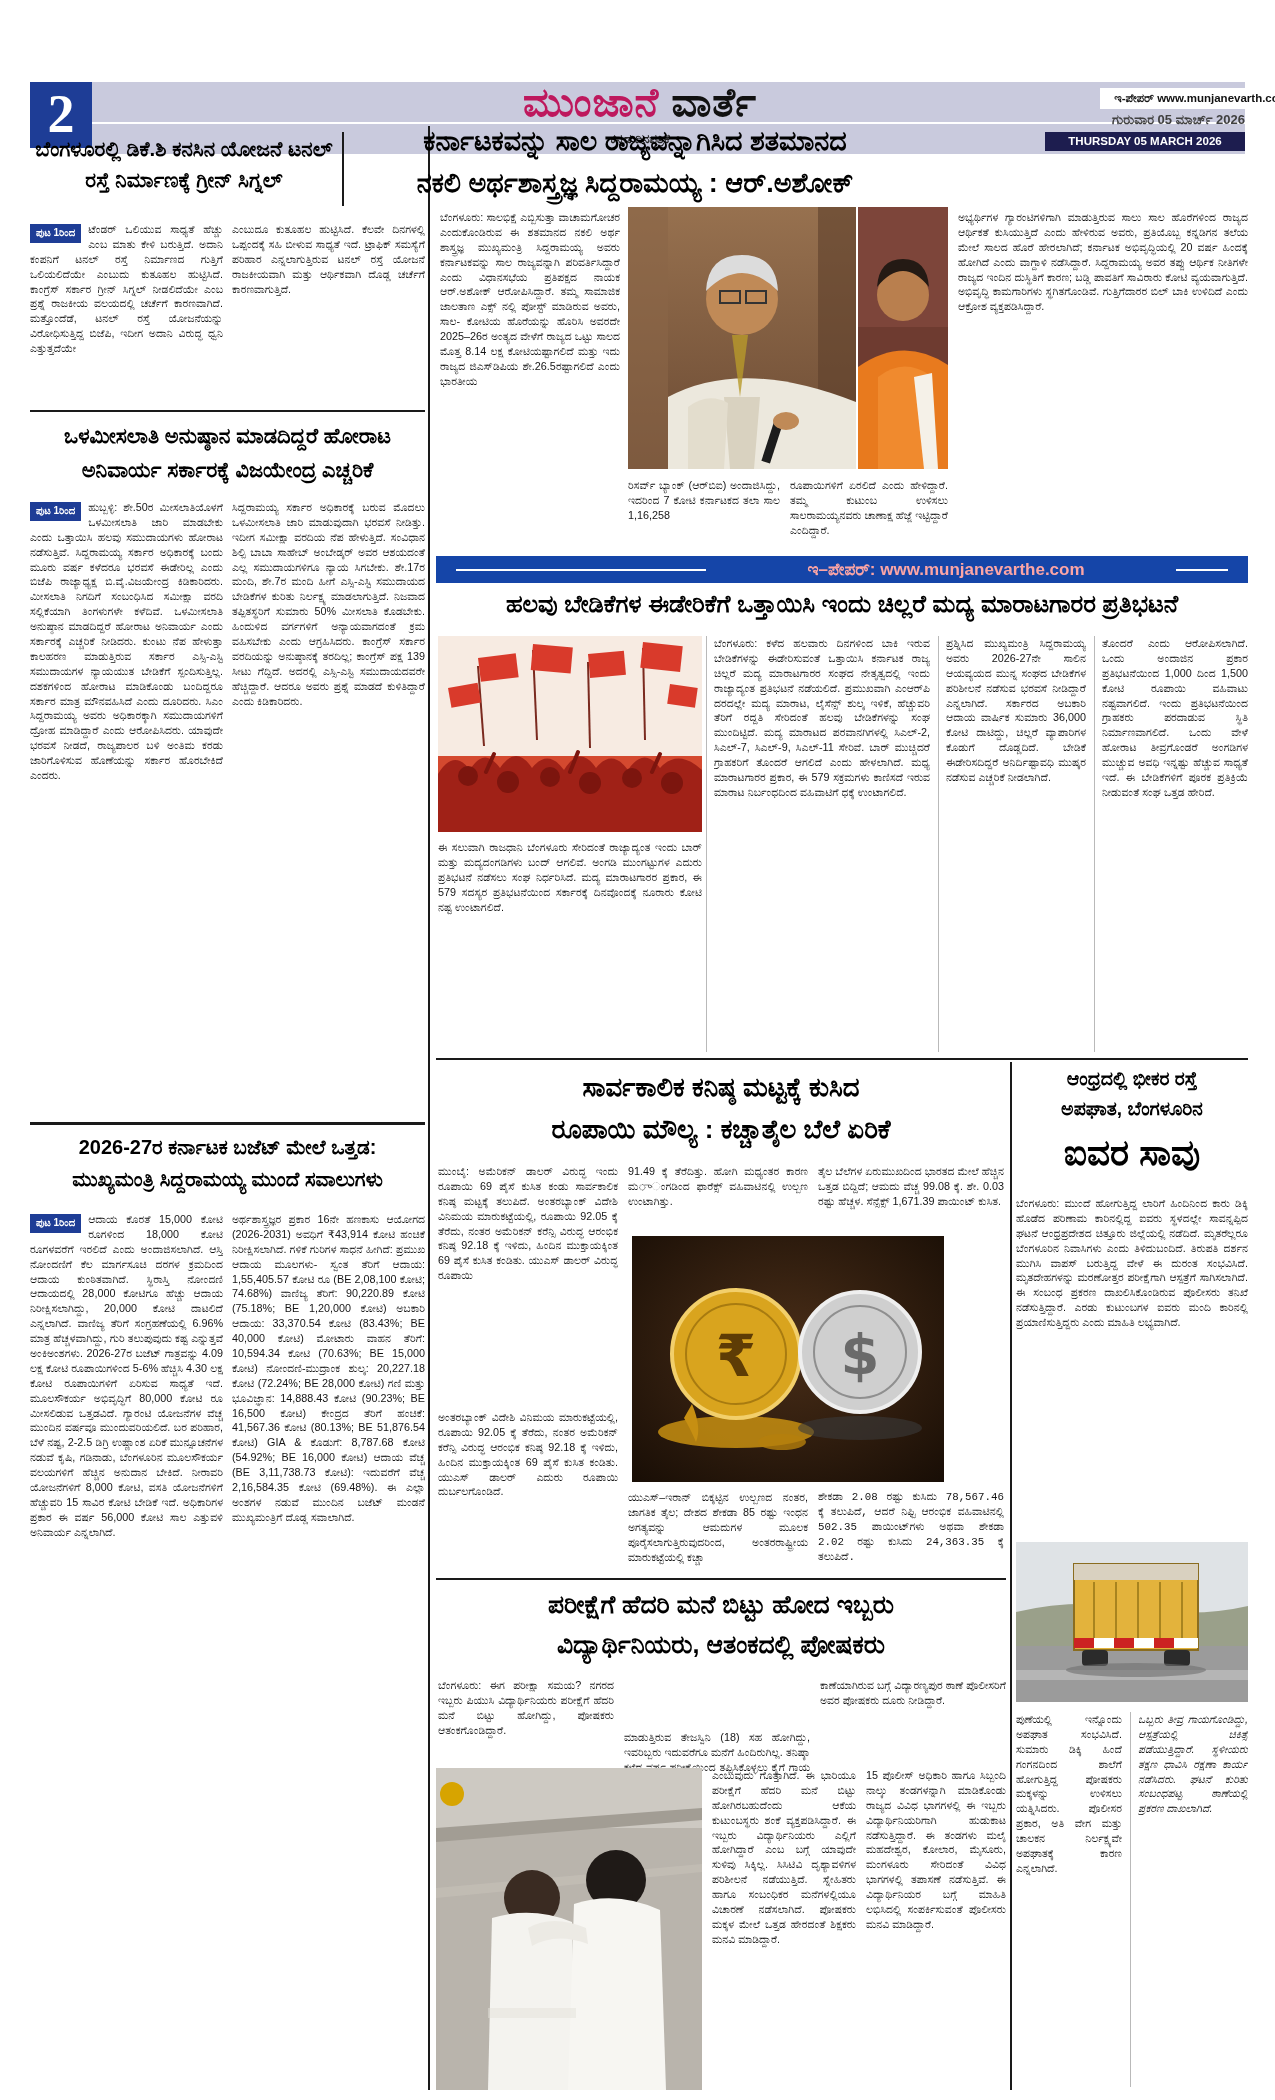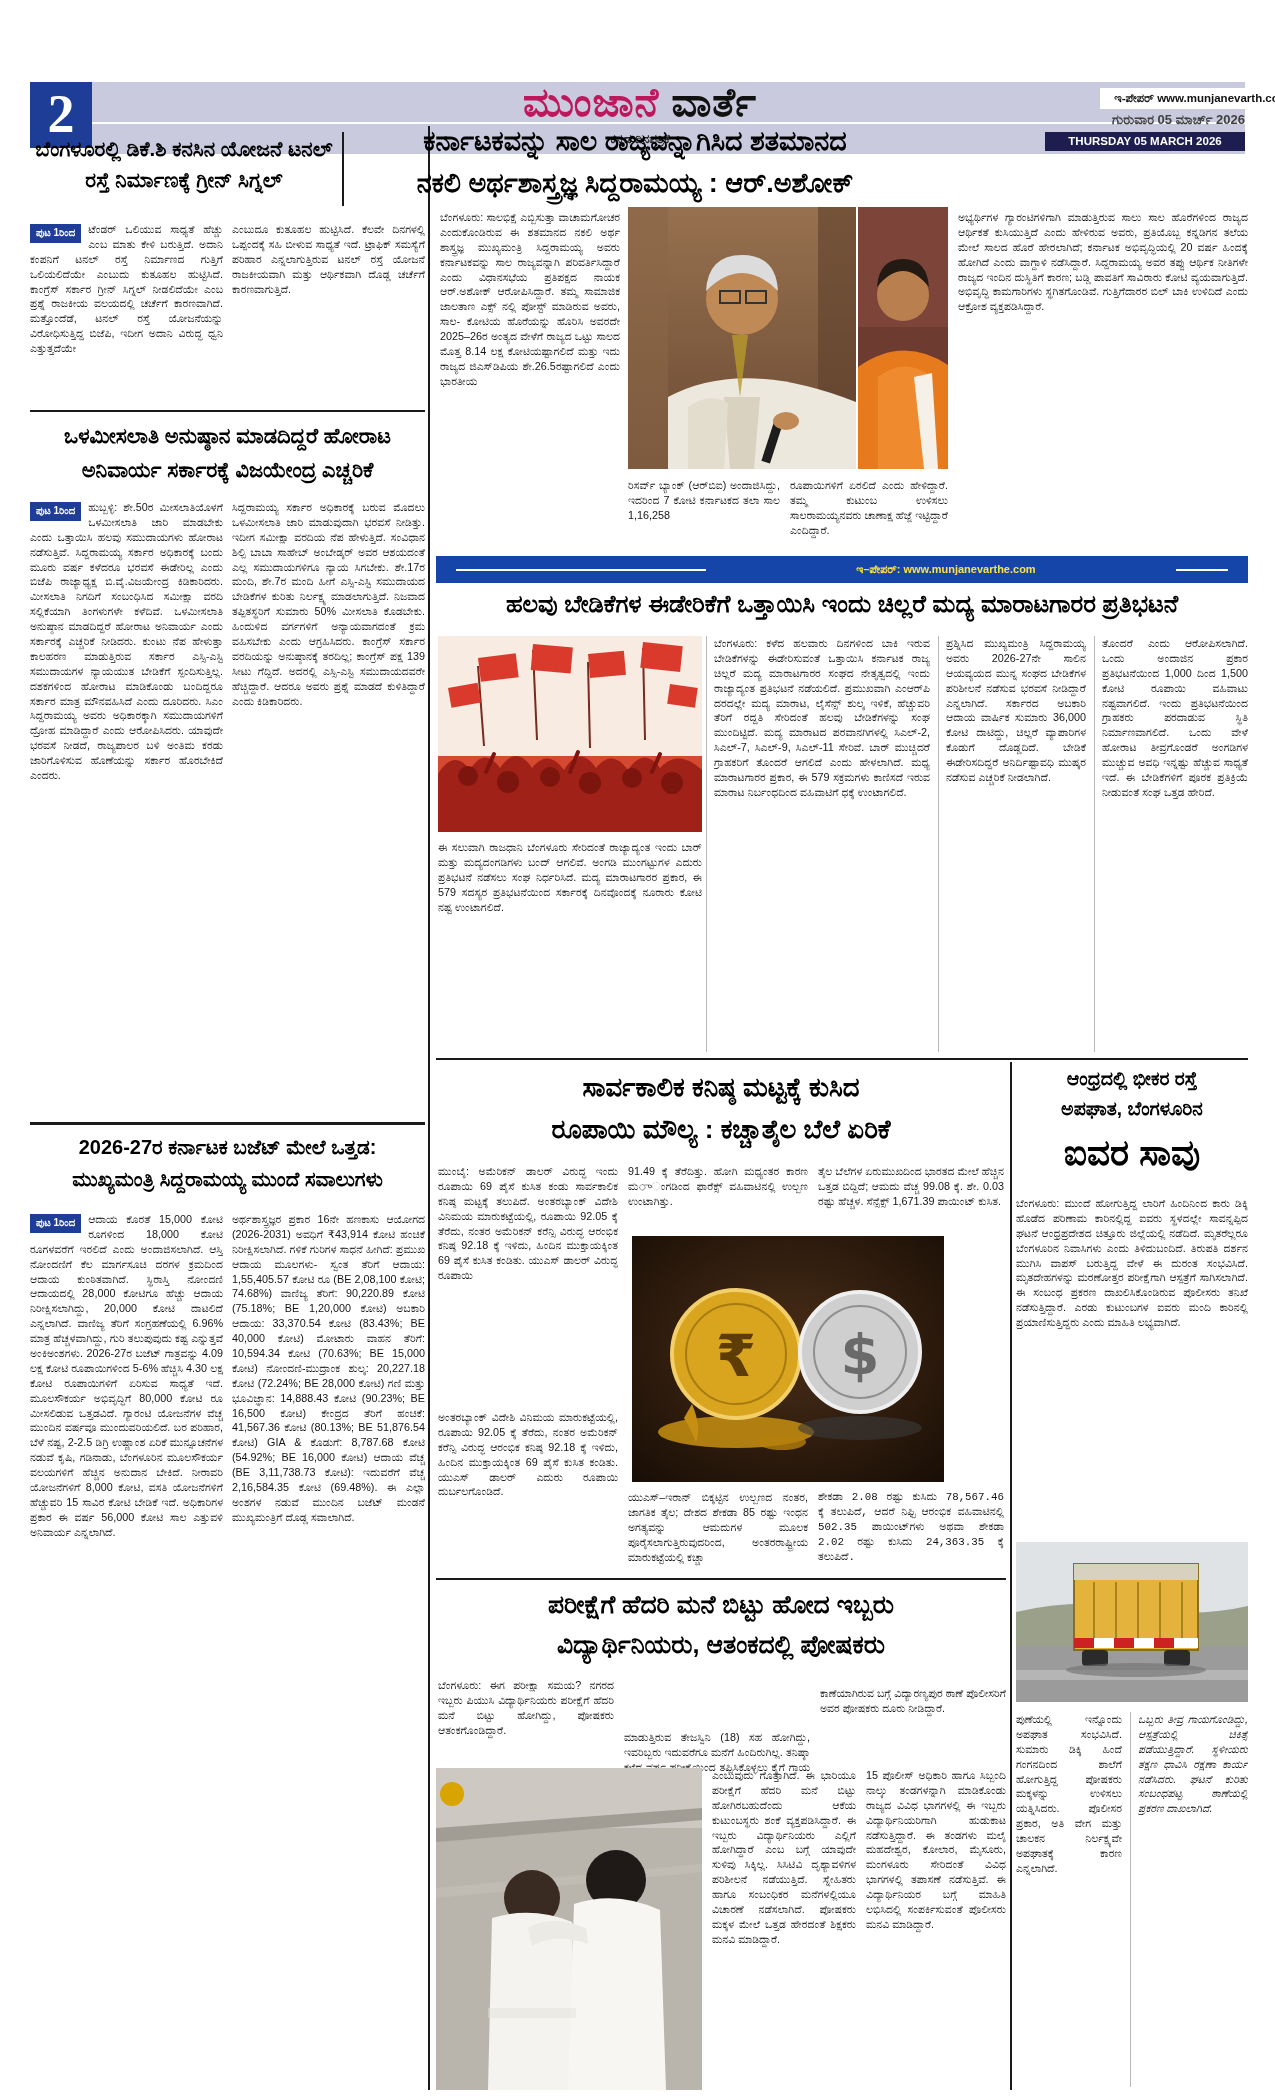--- a/index.html
+++ b/index.html
@@ -98,22 +98,22 @@
       <path d="M56 170 L66 262 L80 262 L74 166 Z" fill="#f5f1e8"></path>
     </svg>
   </div>
   <div class="abs j" style="left:628px;top:478px;width:152px;height:66px;">ರಿಸರ್ವ್ ಬ್ಯಾಂಕ್ (ಆರ್‌ಬಿಐ) ಅಂದಾಜಿಸಿದ್ದು, ಇದರಿಂದ 7 ಕೋಟಿ ಕರ್ನಾಟಕದ ತಲಾ ಸಾಲ 1,16,258</div>
   <div class="abs j" style="left:790px;top:478px;width:158px;height:66px;">ರೂಪಾಯಿಗಳಿಗೆ ಏರಲಿದೆ ಎಂದು ಹೇಳಿದ್ದಾರೆ. ತಮ್ಮ ಕುಟುಂಬ ಉಳಿಸಲು ಸಾಲರಾಮಯ್ಯನವರು ಚಾಣಾಕ್ಷ ಹೆಜ್ಜೆ ಇಟ್ಟಿದ್ದಾರೆ ಎಂದಿದ್ದಾರೆ.</div>
   <div class="abs j" style="left:958px;top:210px;width:290px;height:336px;">ಅಭ್ಯರ್ಥಿಗಳ ಗ್ಯಾರಂಟಿಗಳಿಗಾಗಿ ಮಾಡುತ್ತಿರುವ ಸಾಲು ಸಾಲ ಹೊರೆಗಳಿಂದ ರಾಜ್ಯದ ಆರ್ಥಿಕತೆ ಕುಸಿಯುತ್ತಿದೆ ಎಂದು ಹೇಳಿರುವ ಅವರು, ಪ್ರತಿಯೊಬ್ಬ ಕನ್ನಡಿಗನ ತಲೆಯ ಮೇಲೆ ಸಾಲದ ಹೊರೆ ಹೇರಲಾಗಿದೆ; ಕರ್ನಾಟಕ ಅಭಿವೃದ್ಧಿಯಲ್ಲಿ 20 ವರ್ಷ ಹಿಂದಕ್ಕೆ ಹೋಗಿದೆ ಎಂದು ವಾಗ್ದಾಳಿ ನಡೆಸಿದ್ದಾರೆ. ಸಿದ್ದರಾಮಯ್ಯ ಅವರ ತಪ್ಪು ಆರ್ಥಿಕ ನೀತಿಗಳೇ ರಾಜ್ಯದ ಇಂದಿನ ದುಸ್ಥಿತಿಗೆ ಕಾರಣ; ಬಡ್ಡಿ ಪಾವತಿಗೆ ಸಾವಿರಾರು ಕೋಟಿ ವ್ಯಯವಾಗುತ್ತಿದೆ. ಅಭಿವೃದ್ಧಿ ಕಾಮಗಾರಿಗಳು ಸ್ಥಗಿತಗೊಂಡಿವೆ. ಗುತ್ತಿಗೆದಾರರ ಬಿಲ್ ಬಾಕಿ ಉಳಿದಿದೆ ಎಂದು ಆಕ್ರೋಶ ವ್ಯಕ್ತಪಡಿಸಿದ್ದಾರೆ.</div>
 
   <div class="abs" style="left:436px;top:556px;width:812px;height:27px;background:#1545a8;">
     <div class="abs" style="left:20px;top:13px;width:250px;height:2px;background:#fff;"></div>
     <div class="abs" style="left:740px;top:13px;width:52px;height:2px;background:#fff;"></div>
-    <a class="abs" style="left:290px;top:0;width:440px;height:27px;line-height:27px;text-align:center;color:#fde047;
-              font-size:11px;font-weight:700;text-decoration:none;">ಇ–ಪೇಪರ್: www.munjanevarthe.com</a>
+    <a class="abs" style="left:290px;top:0;width:440px;height:27px;line-height:27px;text-align:center;color:#fca5a5;
+              font-size:17px;font-weight:700;text-decoration:none;">ಇ–ಪೇಪರ್: www.munjanevarthe.com</a>
   </div>
 
   <div class="abs hl center" style="left:436px;top:590px;width:812px;font-size:24px;">ಹಲವು ಬೇಡಿಕೆಗಳ ಈಡೇರಿಕೆಗೆ ಒತ್ತಾಯಿಸಿ ಇಂದು ಚಿಲ್ಲರೆ ಮದ್ಯ ಮಾರಾಟಗಾರರ ಪ್ರತಿಭಟನೆ</div>
 
   <div class="abs" style="left:438px;top:636px;width:264px;height:196px;overflow:hidden;">
     <svg width="264" height="196" viewBox="0 0 264 196" xmlns="http://www.w3.org/2000/svg">
       <rect width="264" height="196" fill="#f7ebe2"></rect>
       <rect x="0" y="120" width="264" height="76" fill="#d4492f"></rect>
       <g stroke="#7a2a1f" stroke-width="2">
         <line x1="40" y1="30" x2="46" y2="110"></line>
@@ -217,21 +217,21 @@
     </svg>
   </div>
   <div class="abs j" style="left:1016px;top:1712px;width:106px;height:375px;">ಪುಣೆಯಲ್ಲಿ ಇನ್ನೊಂದು ಅಪಘಾತ ಸಂಭವಿಸಿದೆ. ಸುಮಾರು ಡಿಕ್ಕಿ ಹಿಂದೆ ಗಂಗನದಿಂದ ಶಾಲೆಗೆ ಹೋಗುತ್ತಿದ್ದ ಪೋಷಕರು ಮಕ್ಕಳನ್ನು ಉಳಿಸಲು ಯತ್ನಿಸಿದರು. ಪೊಲೀಸರ ಪ್ರಕಾರ, ಅತಿ ವೇಗ ಮತ್ತು ಚಾಲಕನ ನಿರ್ಲಕ್ಷ್ಯವೇ ಅಪಘಾತಕ್ಕೆ ಕಾರಣ ಎನ್ನಲಾಗಿದೆ.</div>
   <div class="abs j" style="left:1138px;top:1712px;width:110px;height:375px;font-style:italic;">ಒಬ್ಬರು ತೀವ್ರ ಗಾಯಗೊಂಡಿದ್ದು, ಆಸ್ಪತ್ರೆಯಲ್ಲಿ ಚಿಕಿತ್ಸೆ ಪಡೆಯುತ್ತಿದ್ದಾರೆ. ಸ್ಥಳೀಯರು ತಕ್ಷಣ ಧಾವಿಸಿ ರಕ್ಷಣಾ ಕಾರ್ಯ ನಡೆಸಿದರು. ಘಟನೆ ಕುರಿತು ಸಂಬಂಧಪಟ್ಟ ಠಾಣೆಯಲ್ಲಿ ಪ್ರಕರಣ ದಾಖಲಾಗಿದೆ.</div>
 
   <div class="abs hl center" style="left:436px;top:1590px;width:570px;font-size:25px;">ಪರೀಕ್ಷೆಗೆ ಹೆದರಿ ಮನೆ ಬಿಟ್ಟು ಹೋದ ಇಬ್ಬರು</div>
   <div class="abs hl center" style="left:436px;top:1630px;width:570px;font-size:25px;">ವಿದ್ಯಾರ್ಥಿನಿಯರು, ಆತಂಕದಲ್ಲಿ ಪೋಷಕರು</div>
 
   <div class="abs j" style="left:438px;top:1678px;width:176px;height:84px;">ಬೆಂಗಳೂರು: ಈಗ ಪರೀಕ್ಷಾ ಸಮಯ? ನಗರದ ಇಬ್ಬರು ಪಿಯುಸಿ ವಿದ್ಯಾರ್ಥಿನಿಯರು ಪರೀಕ್ಷೆಗೆ ಹೆದರಿ ಮನೆ ಬಿಟ್ಟು ಹೋಗಿದ್ದು, ಪೋಷಕರು ಆತಂಕಗೊಂಡಿದ್ದಾರೆ.</div>
   <div class="abs j" style="left:624px;top:1730px;width:186px;height:84px;">ಮಾಡುತ್ತಿರುವ ತೇಜಸ್ವಿನಿ (18) ಸಹ ಹೋಗಿದ್ದು, ಇವರಿಬ್ಬರು ಇದುವರೆಗೂ ಮನೆಗೆ ಹಿಂದಿರುಗಿಲ್ಲ. ತನಿಷ್ಕಾ ಕಳೆದ ವರ್ಷ ಪರೀಕ್ಷೆಯಿಂದ ತಪ್ಪಿಸಿಕೊಳ್ಳಲು ಕೈಗೆ ಗಾಯ ಮಾಡಿಕೊಂಡಿದ್ದಳು</div>
-  <div class="abs j" style="left:820px;top:1678px;width:186px;height:84px;margin-top:8px;">ಕಾಣೆಯಾಗಿರುವ ಬಗ್ಗೆ ವಿದ್ಯಾರಣ್ಯಪುರ ಠಾಣೆ ಪೊಲೀಸರಿಗೆ ಅವರ ಪೋಷಕರು ದೂರು ನೀಡಿದ್ದಾರೆ.</div>
+  <div class="abs j" style="left:820px;top:1678px;width:186px;height:84px;">ಕಾಣೆಯಾಗಿರುವ ಬಗ್ಗೆ ವಿದ್ಯಾರಣ್ಯಪುರ ಠಾಣೆ ಪೊಲೀಸರಿಗೆ ಅವರ ಪೋಷಕರು ದೂರು ನೀಡಿದ್ದಾರೆ.</div>
 
   <div class="abs" style="left:436px;top:1768px;width:266px;height:322px;overflow:hidden;">
     <svg width="266" height="322" viewBox="0 0 266 322" xmlns="http://www.w3.org/2000/svg">
       <rect width="266" height="322" fill="#b9b4ac"></rect>
       <rect x="0" y="0" width="266" height="60" fill="#cdc9c2"></rect>
       <path d="M0 60 L266 40 L266 52 L0 74 Z" fill="#a29d94"></path>
       <path d="M0 120 L266 96 L266 104 L0 130 Z" fill="#c4bfb7" opacity="0.7"></path>
       <circle cx="16" cy="26" r="12" fill="#d7a400"></circle>
       <circle cx="96" cy="130" r="28" fill="#3a2b22"></circle>
       <g stroke="#241a12" stroke-width="3">

